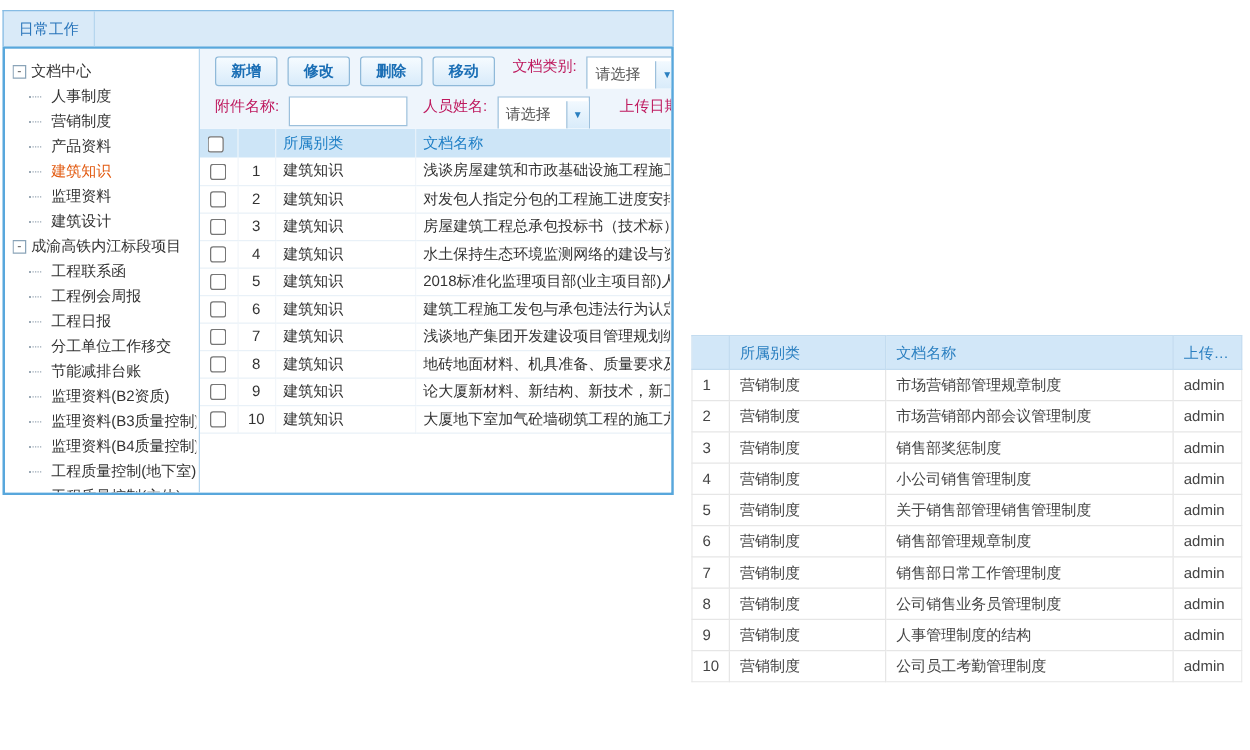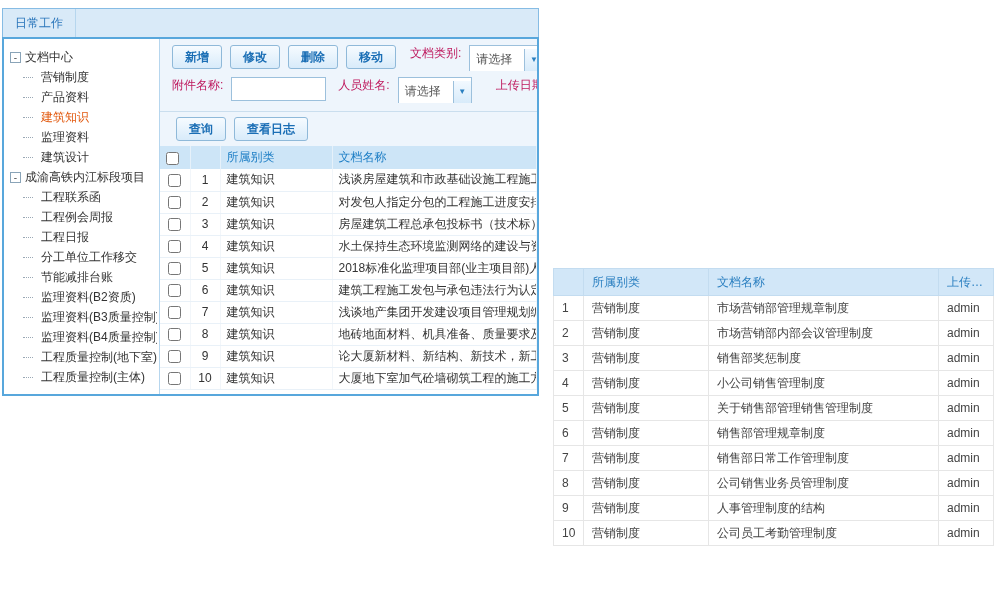--- a/index.html
+++ b/index.html
@@ -84,20 +84,21 @@
     </div>
   </div>
 
   <div class="window-body">
 
     <div class="tree">
       <div class="tnode troot">
         <span class="box">-</span>
         <span>文档中心</span>
       </div>
+      <div class="tnode tleaf">人事制度</div>
       <div class="tnode tleaf">营销制度</div>
       <div class="tnode tleaf">产品资料</div>
       <div class="tnode tleaf selected">建筑知识</div>
       <div class="tnode tleaf">监理资料</div>
       <div class="tnode tleaf">建筑设计</div>
 
       <div class="tnode troot">
         <span class="box">-</span>
         <span>成渝高铁内江标段项目</span>
       </div>
@@ -132,24 +133,20 @@
         <span class="lbl">附件名称:</span>
         <input class="inp" value="" style="">
         <span class="lbl" style="margin-left:4px">人员姓名:</span>
         <span class="sel">
           <span class="txt">请选择</span>
           <span class="arr">▼</span>
         </span>
         <span class="lbl" style="margin-left:16px">上传日期</span>
       </div>
 
-      <div class="qrow">
-        <button class="btn">查询</button>
-        <button class="btn">查看日志</button>
-      </div>
 
       <div class="grid">
         <table>
           <thead>
             <tr>
               <th class="c-check"><input type="checkbox" class="cb" style=""></th>
               <th class="c-num"></th>
               <th class="c-cat">所属别类</th>
               <th>文档名称</th>
             </tr>

